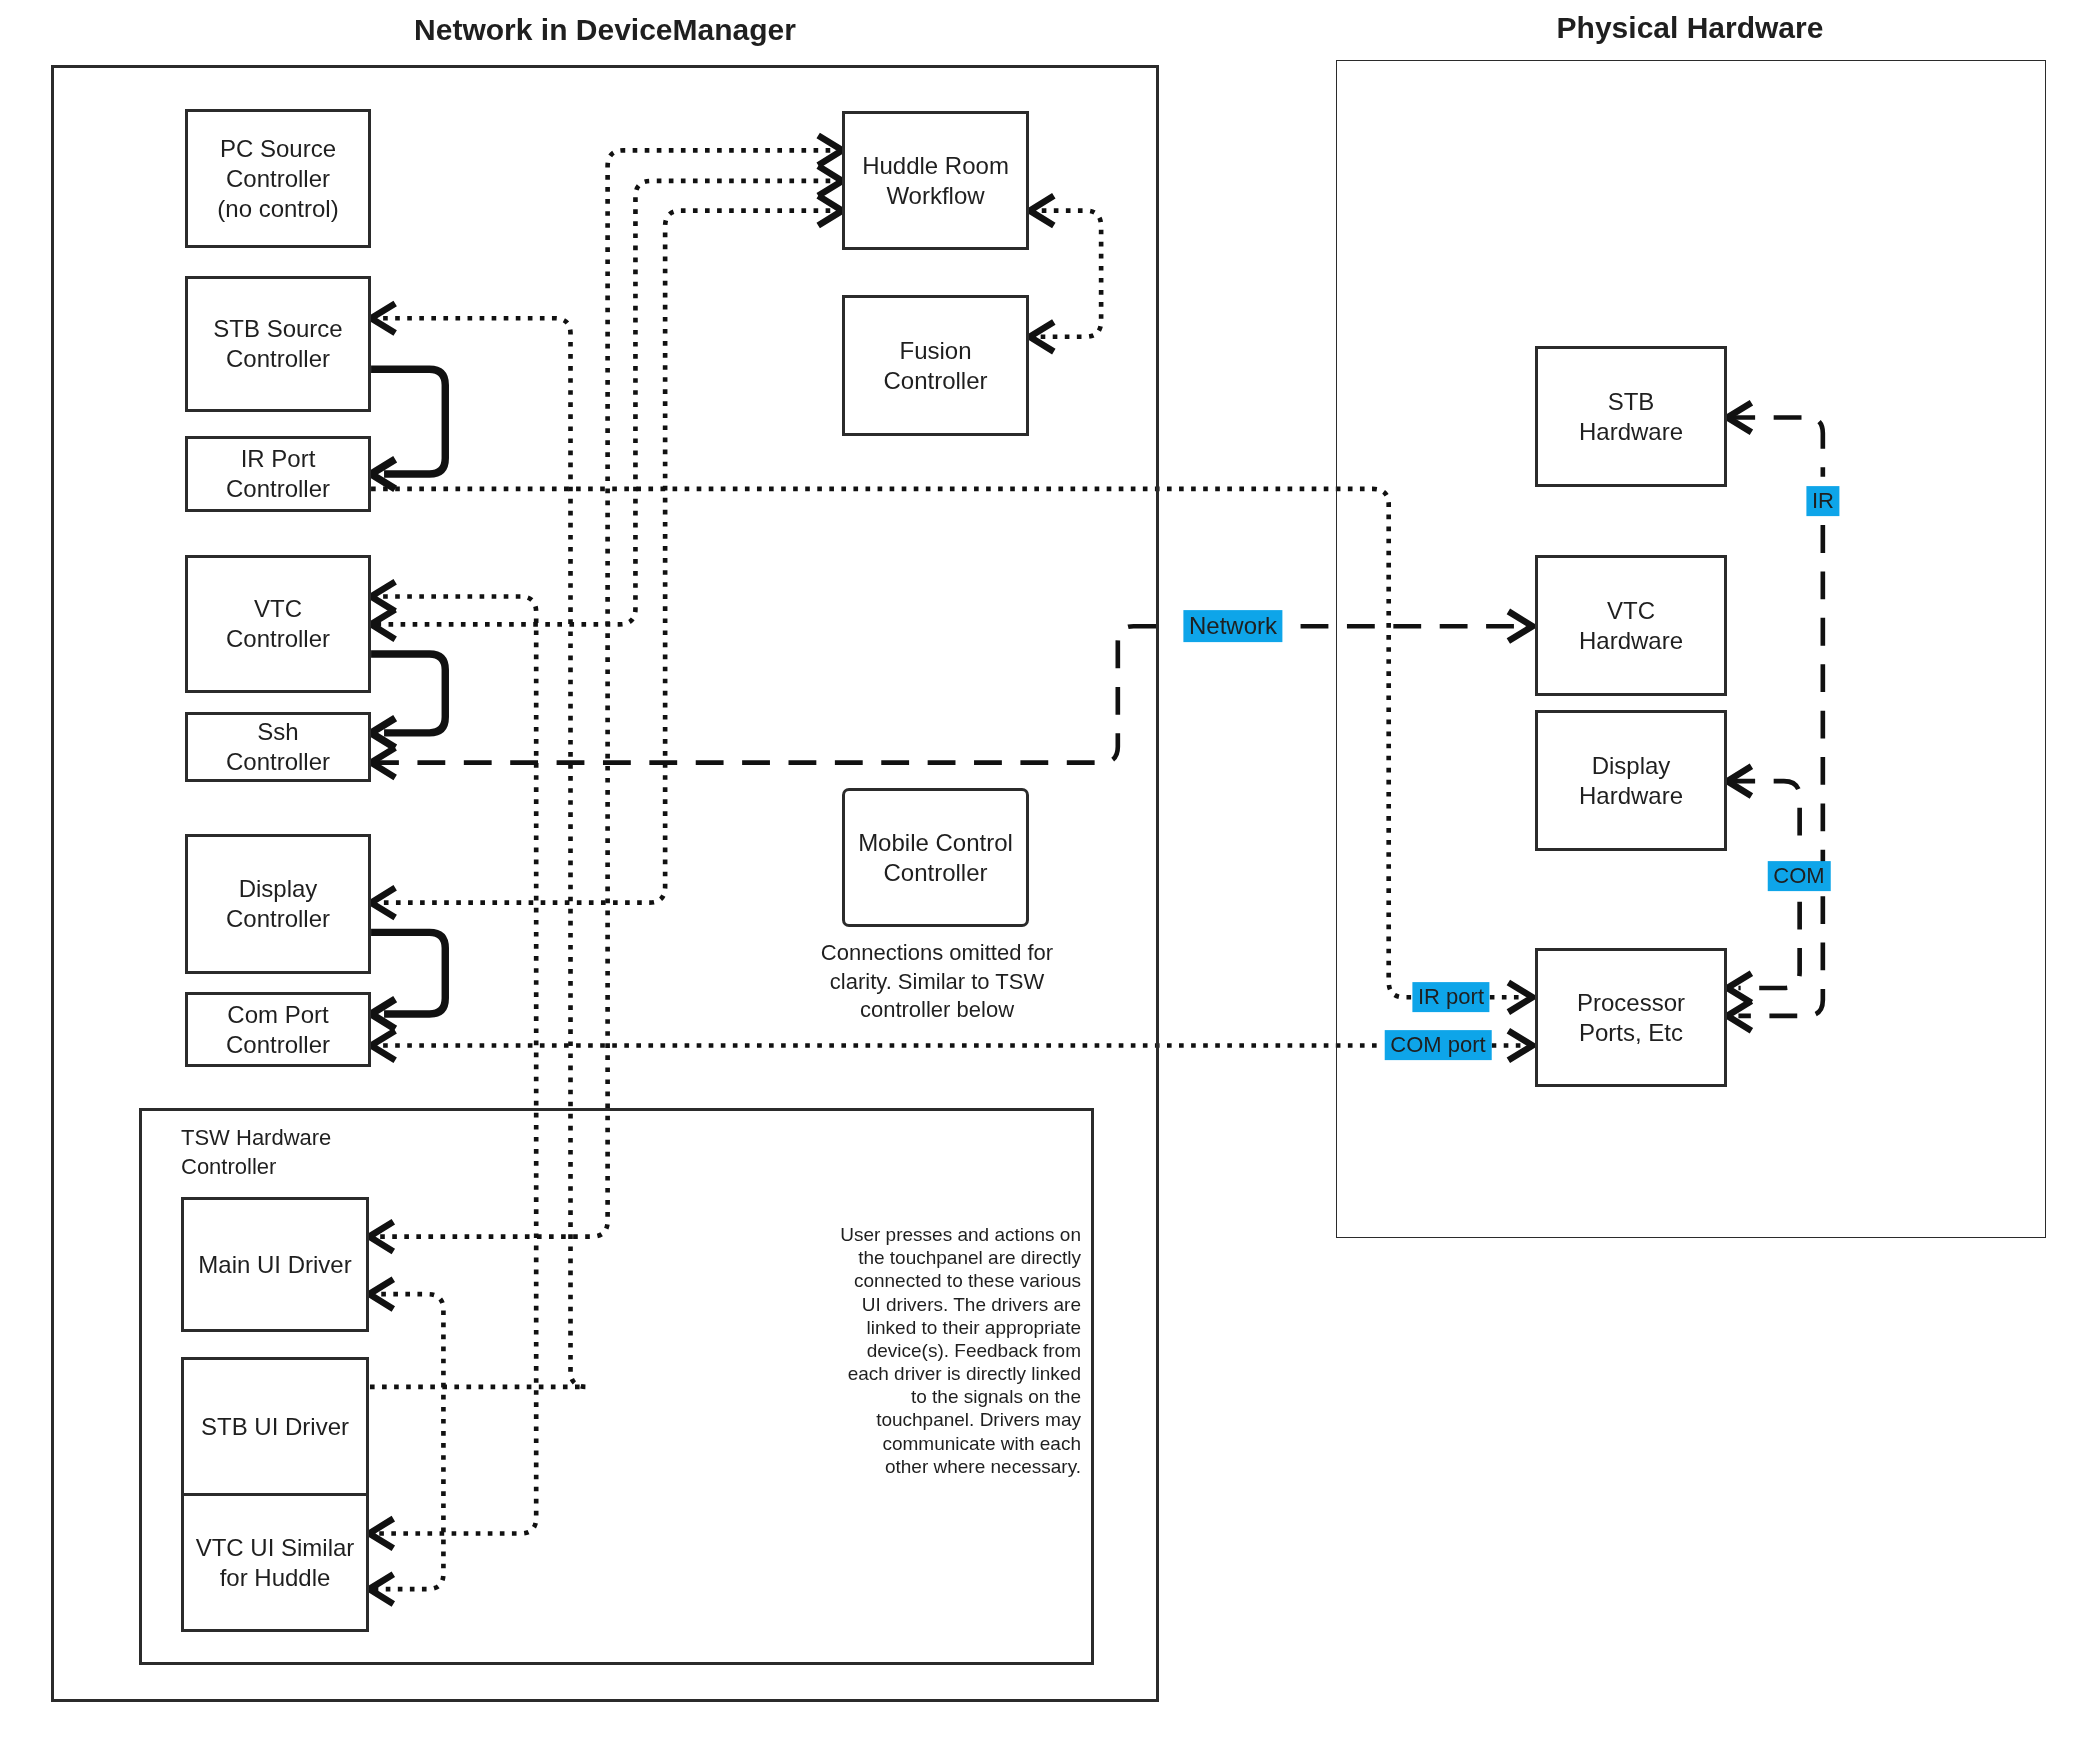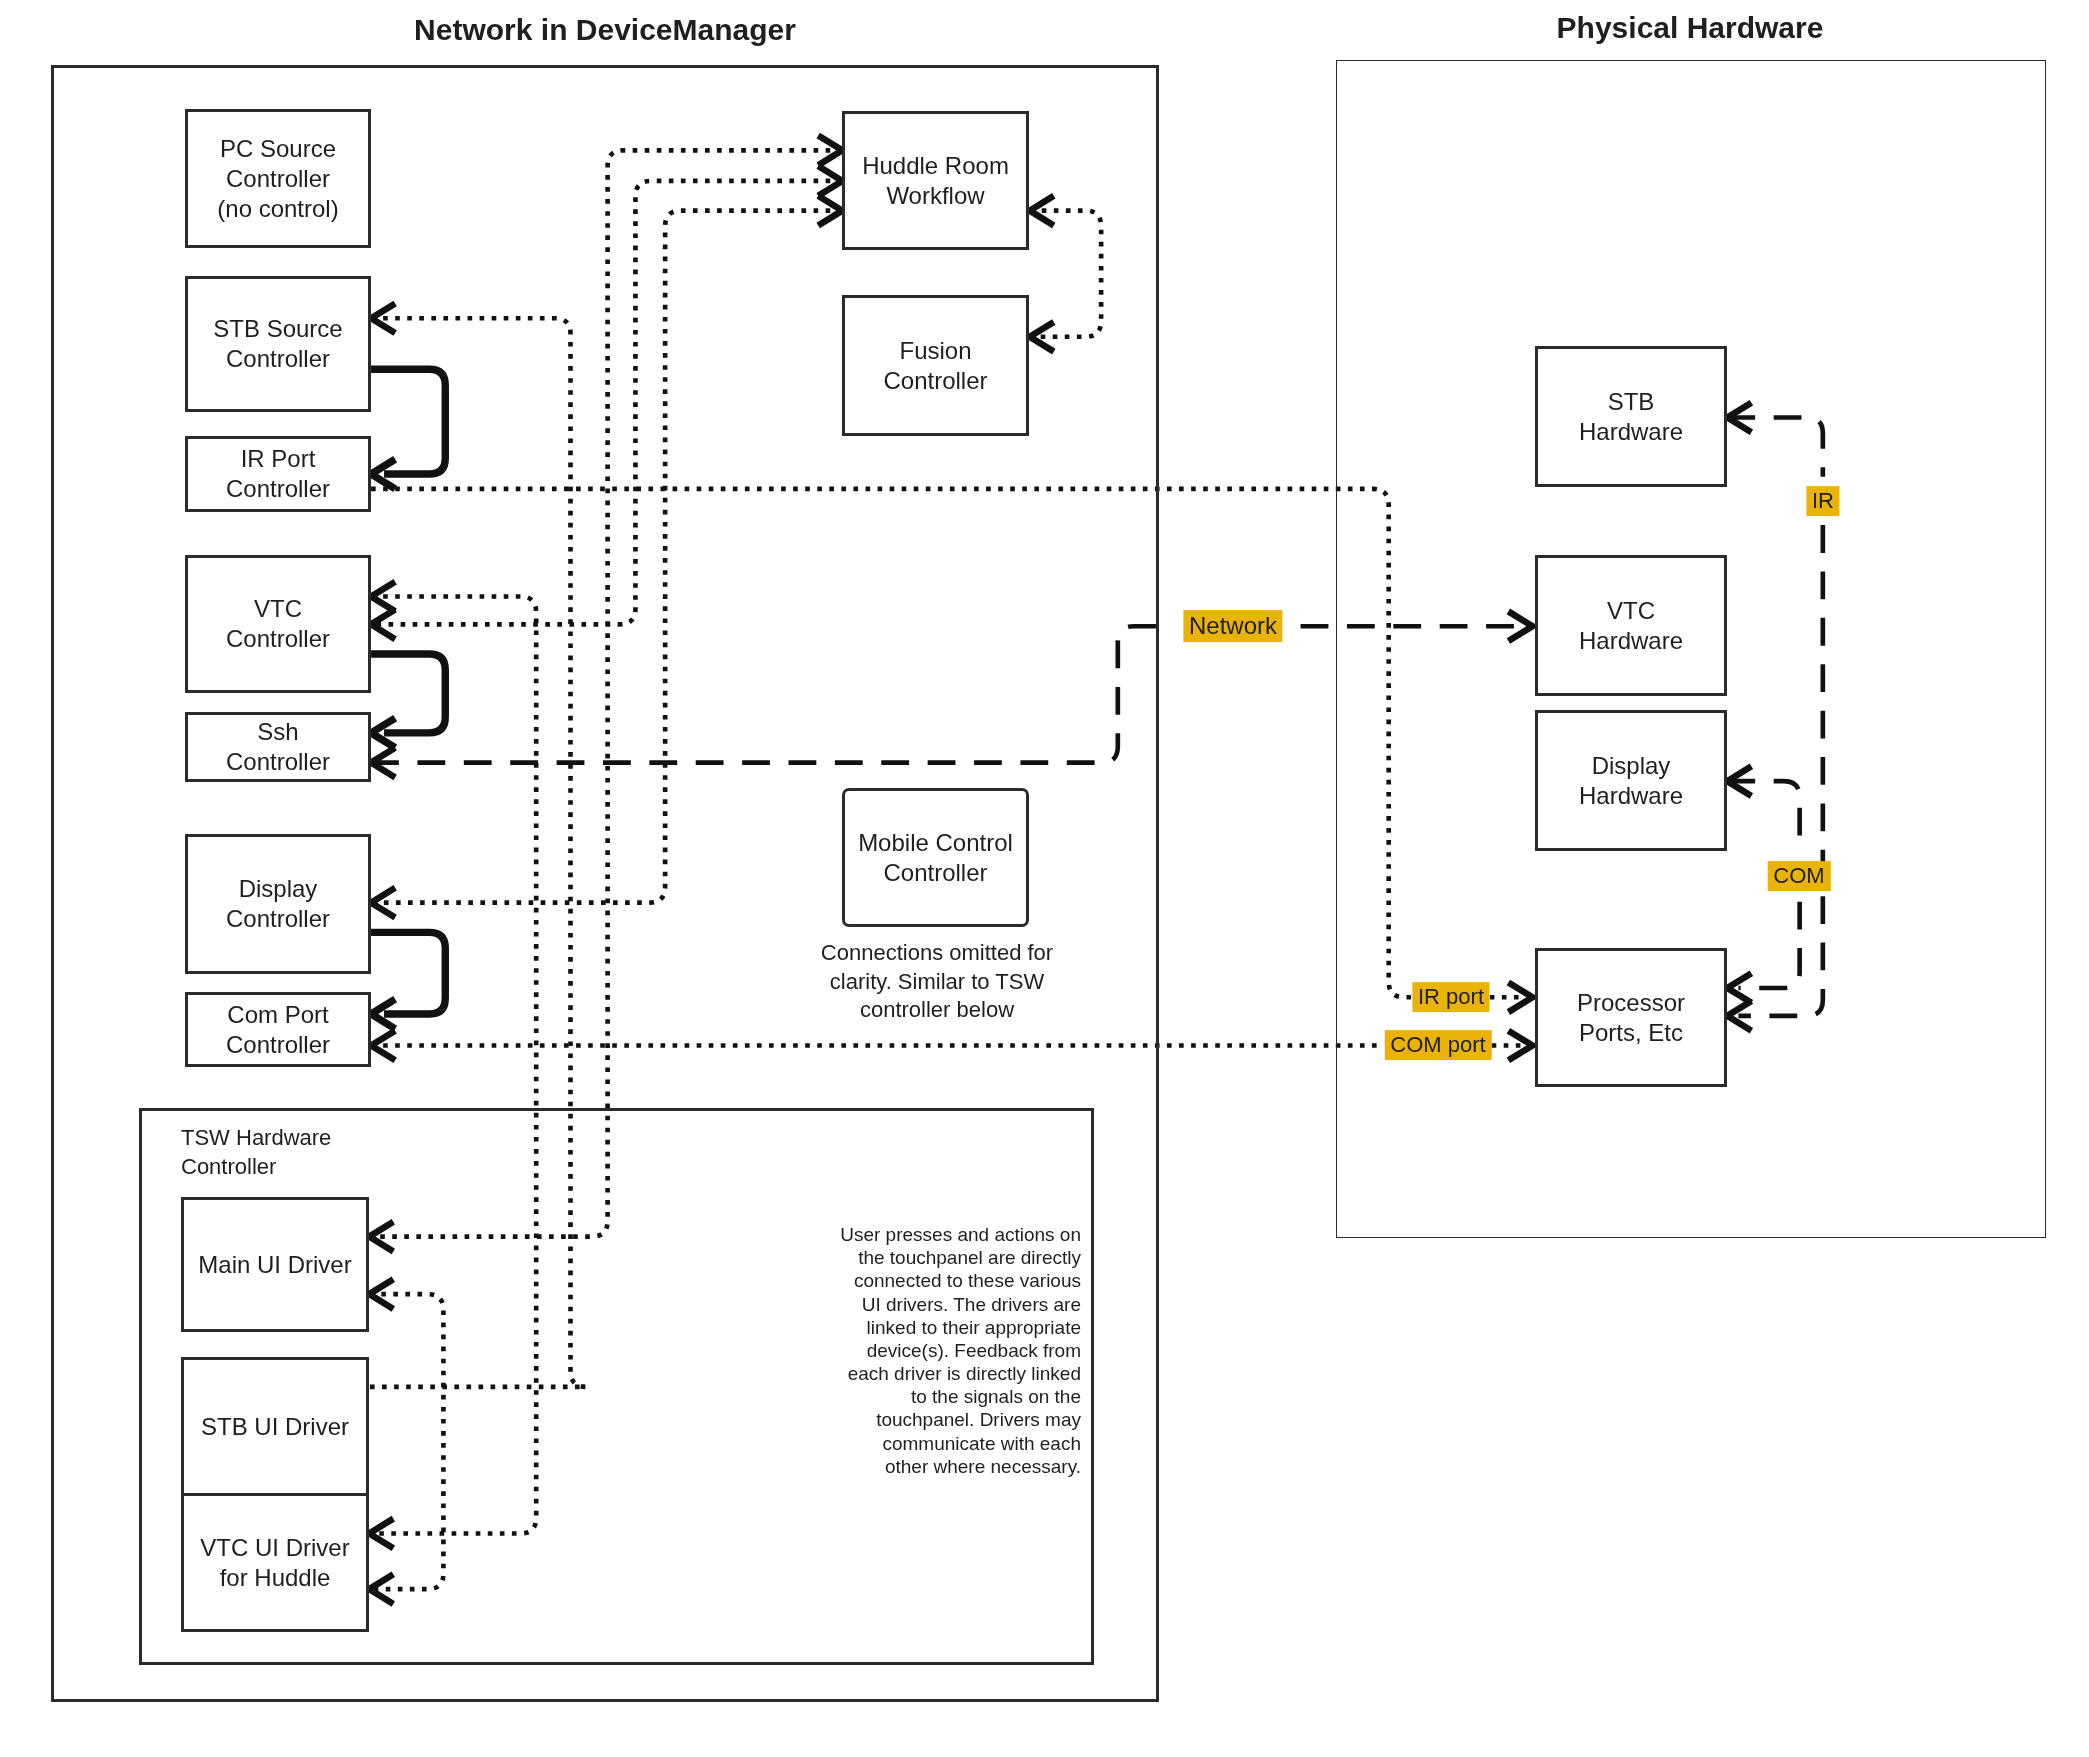--- a/index.html
+++ b/index.html
@@ -1,21 +1,21 @@
 <!DOCTYPE html>
 <html style="font-size:15px"><head>
 <meta charset="utf-8">
 <style>
   html,body{margin:0;padding:0;background:#fff;}
   body{width:2090px;height:1758px;position:relative;font-family:"Liberation Sans",sans-serif;color:#1f1f1f;overflow:hidden;}
   .box{position:absolute;background:#fff;border:3.7px solid #2b2b2b;display:flex;align-items:center;justify-content:center;text-align:center;font-size:24px;line-height:1.25;white-space:pre-line;box-sizing:border-box;}
   .container{position:absolute;background:transparent;border:3.7px solid #2b2b2b;box-sizing:border-box;}
   .container.thin{border-width:1.9px;}
   .title{position:absolute;font-size:30px;font-weight:bold;text-align:center;transform:translateX(-50%);white-space:nowrap;}
-  .linelabel{position:absolute;background:#eab308;font-size:22px;padding:1.9px 5.6px;transform:translate(-50%,-50%);white-space:nowrap;text-align:center;}
+  .linelabel{position:absolute;background:#0ea5e9;font-size:22px;padding:1.9px 5.6px;transform:translate(-50%,-50%);white-space:nowrap;text-align:center;}
   .note{position:absolute;font-size:22px;line-height:1.3;text-align:center;white-space:pre-line;transform:translateX(-50%);}
   .para{position:absolute;font-size:19px;line-height:1.22;text-align:right;white-space:pre-line;}
   .tswlabel{position:absolute;font-size:22px;line-height:1.3;text-align:left;white-space:pre-line;}
   svg{position:absolute;left:0;top:0;}
   .dot{fill:none;stroke:#111;stroke-width:5;stroke-dasharray:5 8;}
   .dash{fill:none;stroke:#111;stroke-width:5;stroke-dasharray:30 20;}
   .solid{fill:none;stroke:#111;stroke-width:8;}
   .ah{fill:none;stroke:#111;stroke-width:7;stroke-linecap:butt;stroke-linejoin:miter;}
 </style>
 </head>
@@ -105,21 +105,21 @@
 <div class="box" style="left:842px;top:295px;width:187px;height:141px;">Fusion
 Controller</div>
 <div class="box" style="left:842px;top:788px;width:187px;height:139px;border-radius:7px;">Mobile Control
 Controller</div>
 <div class="note" style="left:937px;top:939px;">Connections omitted for
 clarity. Similar to TSW
 controller below</div>
 
 <div class="box" style="left:181px;top:1197px;width:188px;height:135px;">Main UI Driver</div>
 <div class="box" style="left:181px;top:1345px;width:188px;height:139px;margin-top:12px;">STB UI Driver</div>
-<div class="box" style="left:181px;top:1493px;width:188px;height:139px;">VTC UI Driver
+<div class="box" style="left:181px;top:1493px;width:188px;height:139px;">VTC UI Similar
 for Huddle</div>
 
 <div class="box" style="left:1535px;top:346px;width:192px;height:141px;">STB
 Hardware</div>
 <div class="box" style="left:1535px;top:555px;width:192px;height:141px;">VTC
 Hardware</div>
 <div class="box" style="left:1535px;top:710px;width:192px;height:141px;">Display
 Hardware</div>
 <div class="box" style="left:1535px;top:948px;width:192px;height:139px;">Processor
 Ports, Etc</div>

